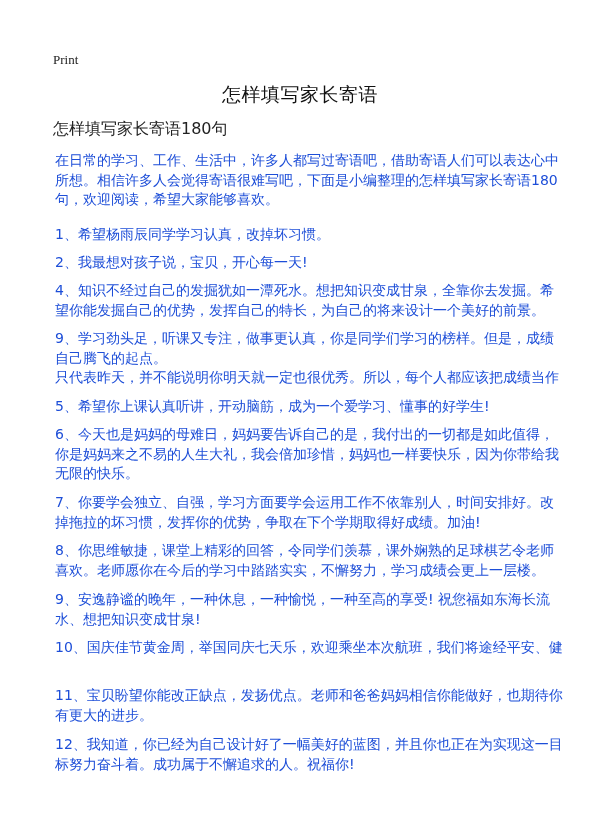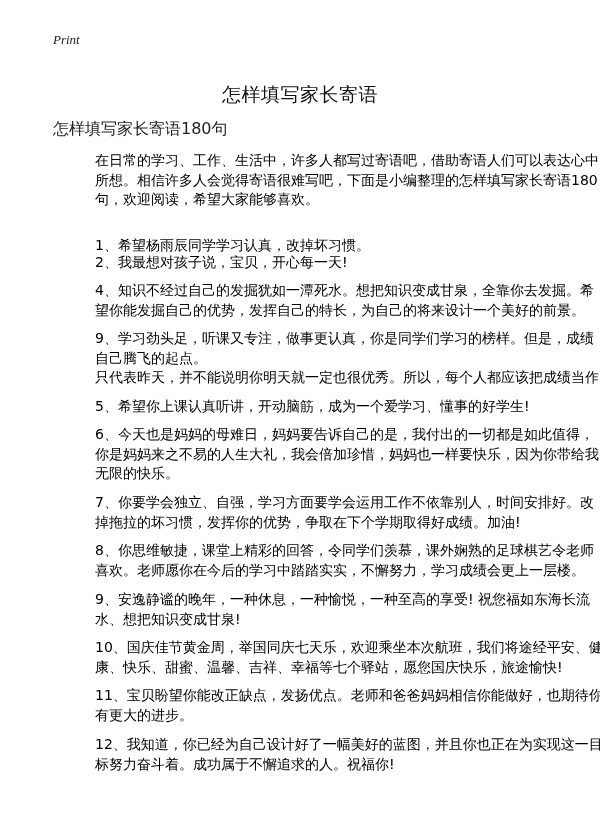--- a/index.html
+++ b/index.html
@@ -1,39 +1,39 @@
 <!DOCTYPE html>
 <html><head>
 <meta charset="utf-8">
 <style>
   html, body { margin: 0; padding: 0; background: #ffffff; }
   body { width: 600px; height: 828px; position: relative; overflow: hidden;
          font-family: "DejaVu Sans", "Liberation Sans", sans-serif; color: #111; }
-  .print { position: absolute; left: 53px; top: 32px; font-family: "Liberation Serif", "DejaVu Serif", serif;
-           font-size: 13px; color: #222; font-style: italic; }
+  .print { position: absolute; left: 53px; top: 52px; font-family: "Liberation Serif", "DejaVu Serif", serif;
+           font-size: 13px; color: #222; }
   .title { position: absolute; left: 0; width: 600px; top: 82px; text-align: center;
            font-size: 19px; color: #111; letter-spacing: 0.5px; }
   .subtitle { position: absolute; left: 53px; top: 119px; font-size: 16px; color: #222; }
-  .para { position: absolute; left: 55px; width: 500px; font-size: 14px; line-height: 19.5px; color: #000000; margin-left: 40px; }
+  .para { position: absolute; left: 55px; width: 500px; font-size: 14px; line-height: 19.5px; color: #1d4ed8; }
   .line { display: block; white-space: nowrap; }
 </style>
 </head>
 <body>
 
 <div class="print">Print</div>
 <div class="title">怎样填写家长寄语</div>
 <div class="subtitle">怎样填写家长寄语180句</div>
 
 <div class="para" style="top:151px">
   <span class="line">在日常的学习、工作、生活中，许多人都写过寄语吧，借助寄语人们可以表达心中</span>
   <span class="line">所想。相信许多人会觉得寄语很难写吧，下面是小编整理的怎样填写家长寄语180</span>
   <span class="line">句，欢迎阅读，希望大家能够喜欢。</span>
 </div>
 
-<div class="para" style="top:236px">
+<div class="para" style="top:225px">
   <span class="line">1、希望杨雨辰同学学习认真，改掉坏习惯。</span>
 </div>
 
 <div class="para" style="top:253px">
   <span class="line">2、我最想对孩子说，宝贝，开心每一天!</span>
 </div>
 
 <div class="para" style="top:281px">
   <span class="line">4、知识不经过自己的发掘犹如一潭死水。想把知识变成甘泉，全靠你去发掘。希</span>
   <span class="line">望你能发掘自己的优势，发挥自己的特长，为自己的将来设计一个美好的前景。</span>
@@ -65,21 +65,20 @@
   <span class="line">喜欢。老师愿你在今后的学习中踏踏实实，不懈努力，学习成绩会更上一层楼。</span>
 </div>
 
 <div class="para" style="top:590px">
   <span class="line">9、安逸静谧的晚年，一种休息，一种愉悦，一种至高的享受! 祝您福如东海长流</span>
   <span class="line">水、想把知识变成甘泉!</span>
 </div>
 
 <div class="para" style="top:638px">
   <span class="line">10、国庆佳节黄金周，举国同庆七天乐，欢迎乘坐本次航班，我们将途经平安、健</span>
-  <span class="line">康、快乐、甜蜜、温馨、吉祥、幸福等七个驿站，愿您国庆快乐，旅途愉快!</span>
 </div>
 
 <div class="para" style="top:686px">
   <span class="line">11、宝贝盼望你能改正缺点，发扬优点。老师和爸爸妈妈相信你能做好，也期待你</span>
   <span class="line">有更大的进步。</span>
 </div>
 
 <div class="para" style="top:735px">
   <span class="line">12、我知道，你已经为自己设计好了一幅美好的蓝图，并且你也正在为实现这一目</span>
   <span class="line">标努力奋斗着。成功属于不懈追求的人。祝福你!</span>

